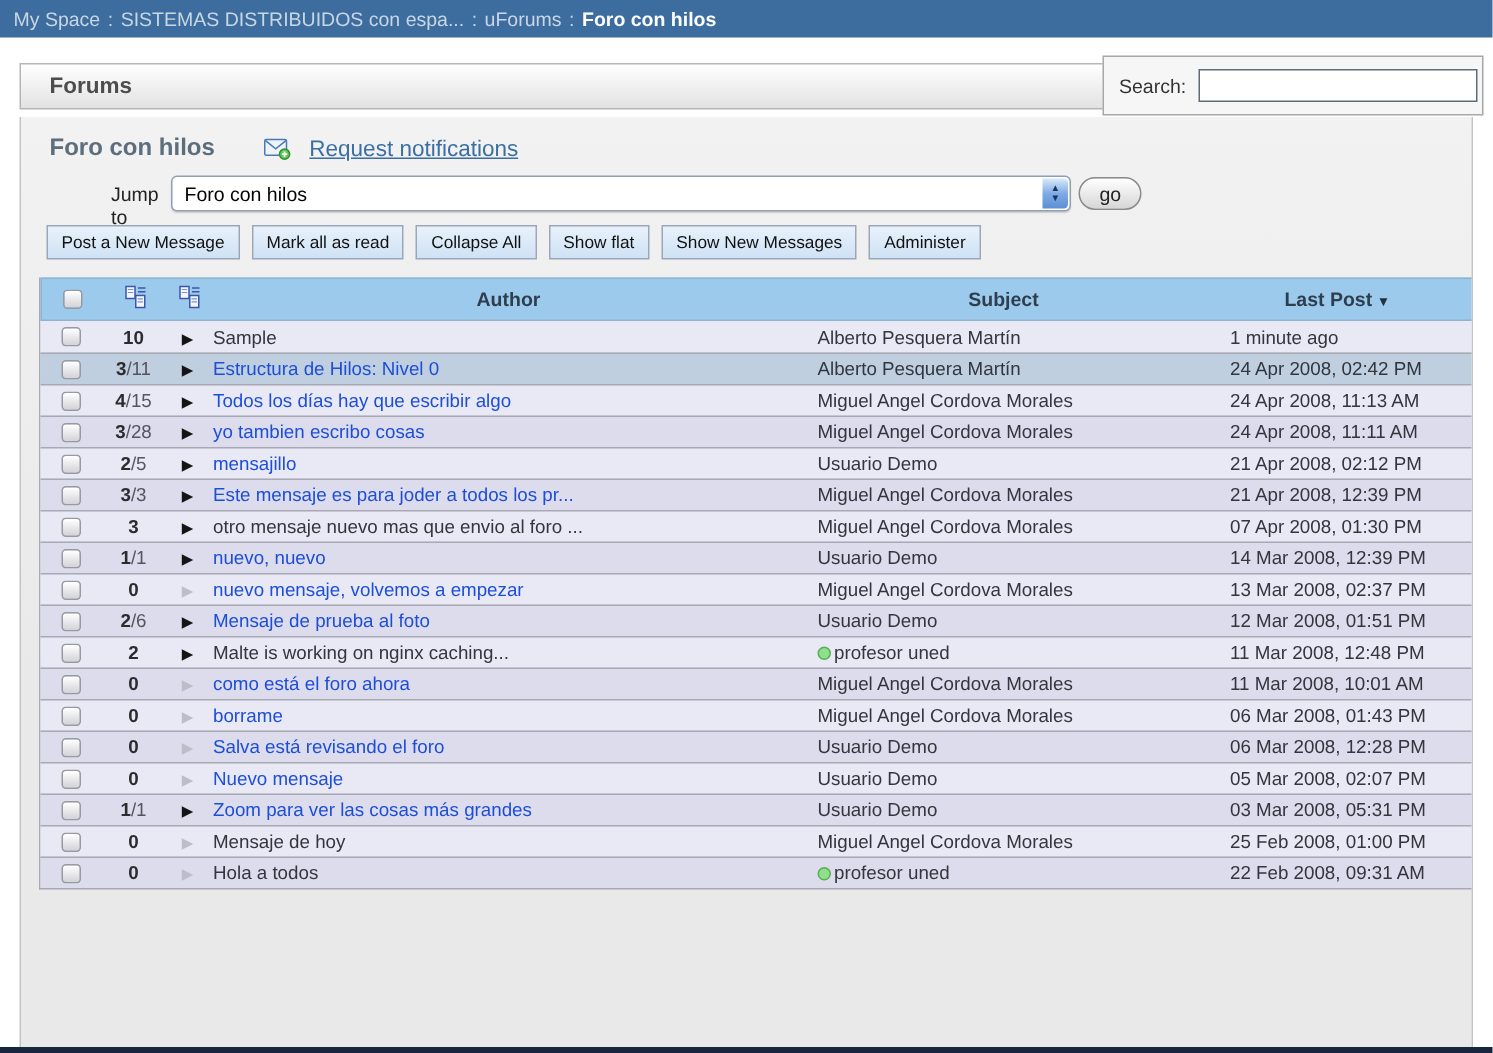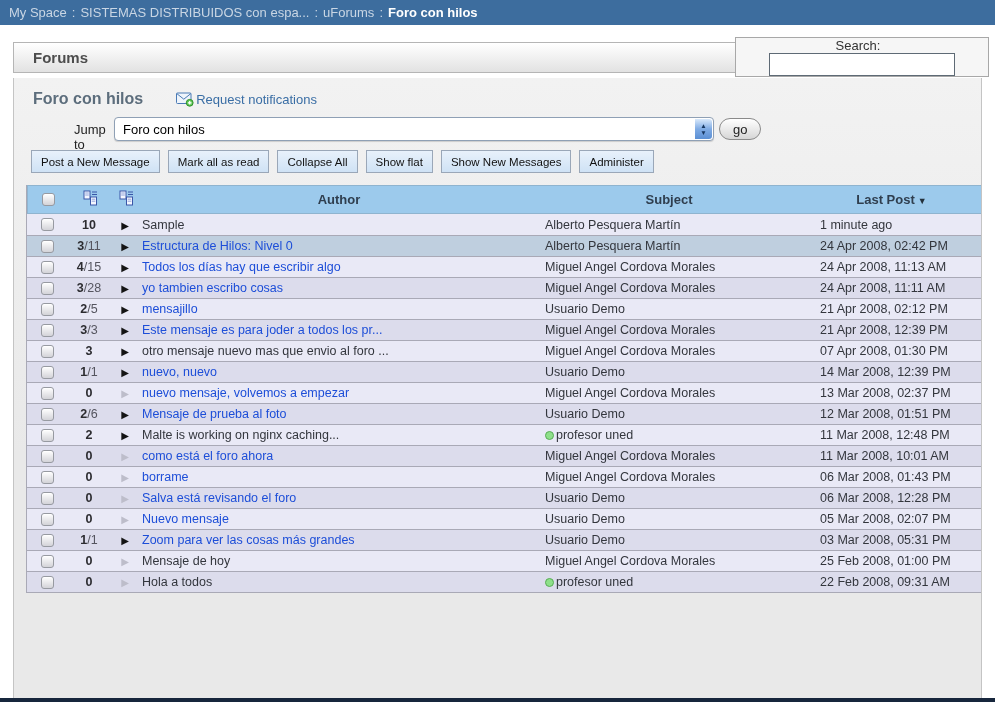--- a/index.html
+++ b/index.html
@@ -16,34 +16,34 @@
 
   
   .forums-bar { position:absolute; top:42px; left:13px; width:969px; height:31px;
     background:linear-gradient(#ffffff,#e2e2e2); border:1px solid #b5b5b5;
     display:flex; align-items:center; padding-left:19px; }
   .forums-title { font-size:15px; font-weight:bold; color:#4d4d4d; }
 
   
   .search-box { position:absolute; top:37px; left:735px; width:254px; height:40px;
     background:#f6f6f6; border:1px solid #a8a8a8; display:flex; align-items:center;
-    padding:0 10px; z-index:3;flex-direction:column; }
+    padding:0 10px; z-index:3; }
   .search-label { font-size:13px; color:#333; margin-right:8px; }
   .search-input { flex:1; height:22px; border:1px solid #5e6a75; background:#fff;
     font-size:13px; padding:0 4px; font-family:inherit; }
 
   
   .main-panel { position:absolute; top:78px; left:13px; width:969px; height:624px;
     background:linear-gradient(#f2f2f2,#e9e9e9 60%); border-left:1px solid #c4c4c4;
     border-right:1px solid #c4c4c4; overflow:hidden; }
 
   .forum-title-row { position:absolute; top:12px; left:19px; display:flex; align-items:center; }
   .forum-title { font-size:16px; font-weight:bold; color:#5c6d7c; }
   .notif-link { display:flex; align-items:center; margin-left:33px; cursor:pointer; }
-  .notif-link .lbl { font-size:13px; color:#3a6ea5; margin-left:2px; }
+  .notif-link .lbl { font-size:15px; color:#3a6ea5; margin-left:12px;text-decoration:underline; }
 
   .jump-row { position:absolute; top:39px; left:0; height:26px; }
   .jump-label { position:absolute; left:40px; top:5px; font-size:13px; color:#222;margin-left:20px; }
   .jump-select { position:absolute; left:100px; top:0; width:600px; height:24px;
     background:#fff; border:1px solid #8fa0b5; border-radius:4px; cursor:pointer;
     box-shadow:0 1px 1px rgba(0,0,0,.15); }
   .jump-select .val { position:absolute; left:8px; top:4px; font-size:13px; color:#000; }
   .jump-select .stepper { position:absolute; right:1px; top:1px; bottom:1px; width:17px;
     border-radius:0 3px 3px 0; background:linear-gradient(#d9e9fb,#7fabe4 50%,#5b8fd4);
     display:flex; flex-direction:column; align-items:center; justify-content:center;

